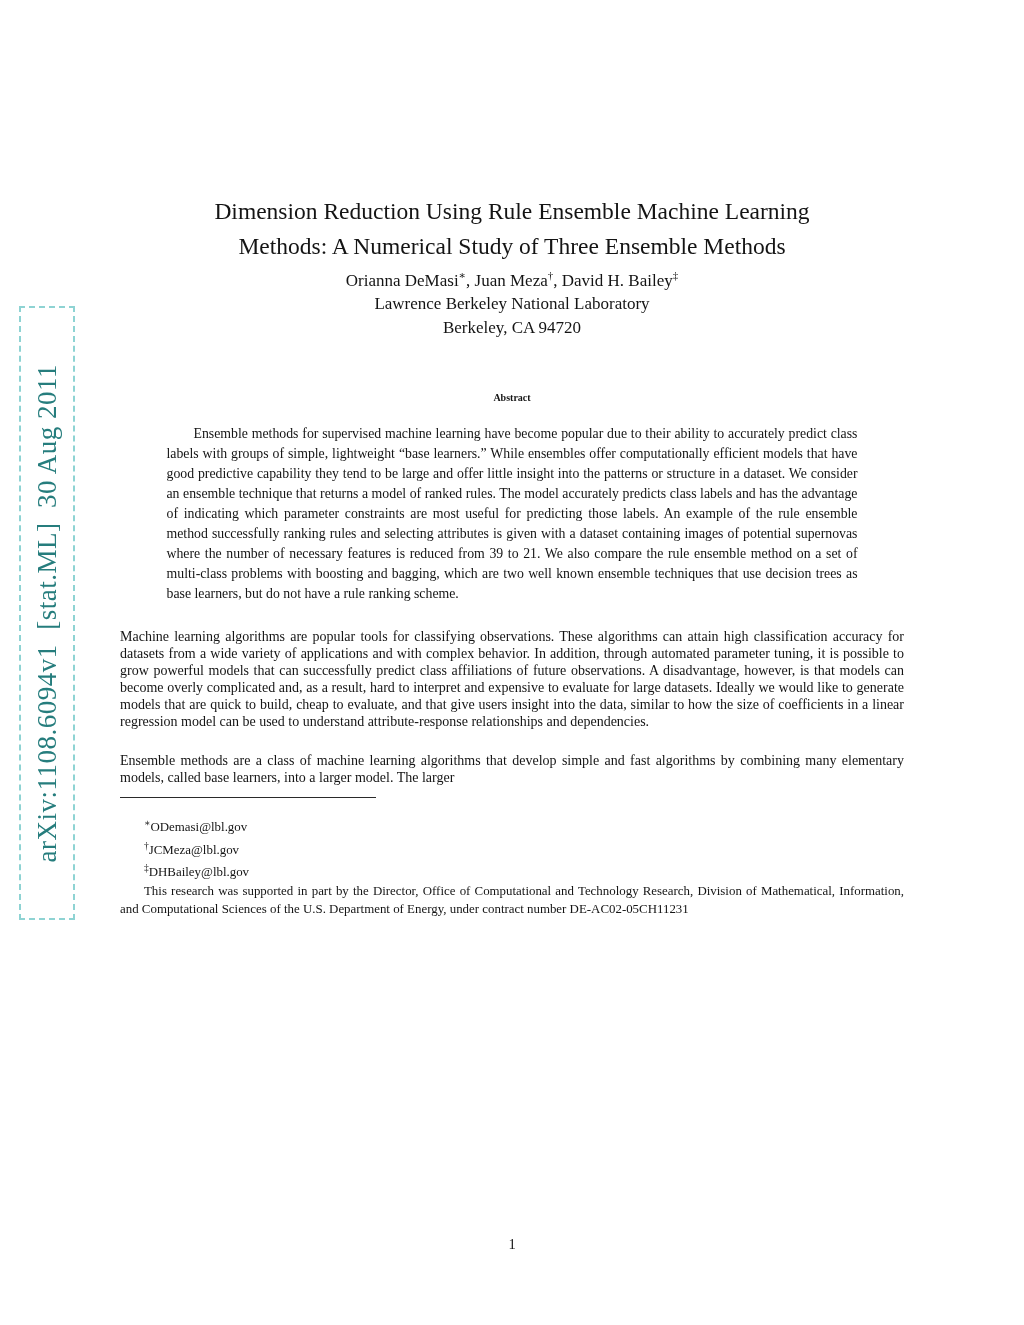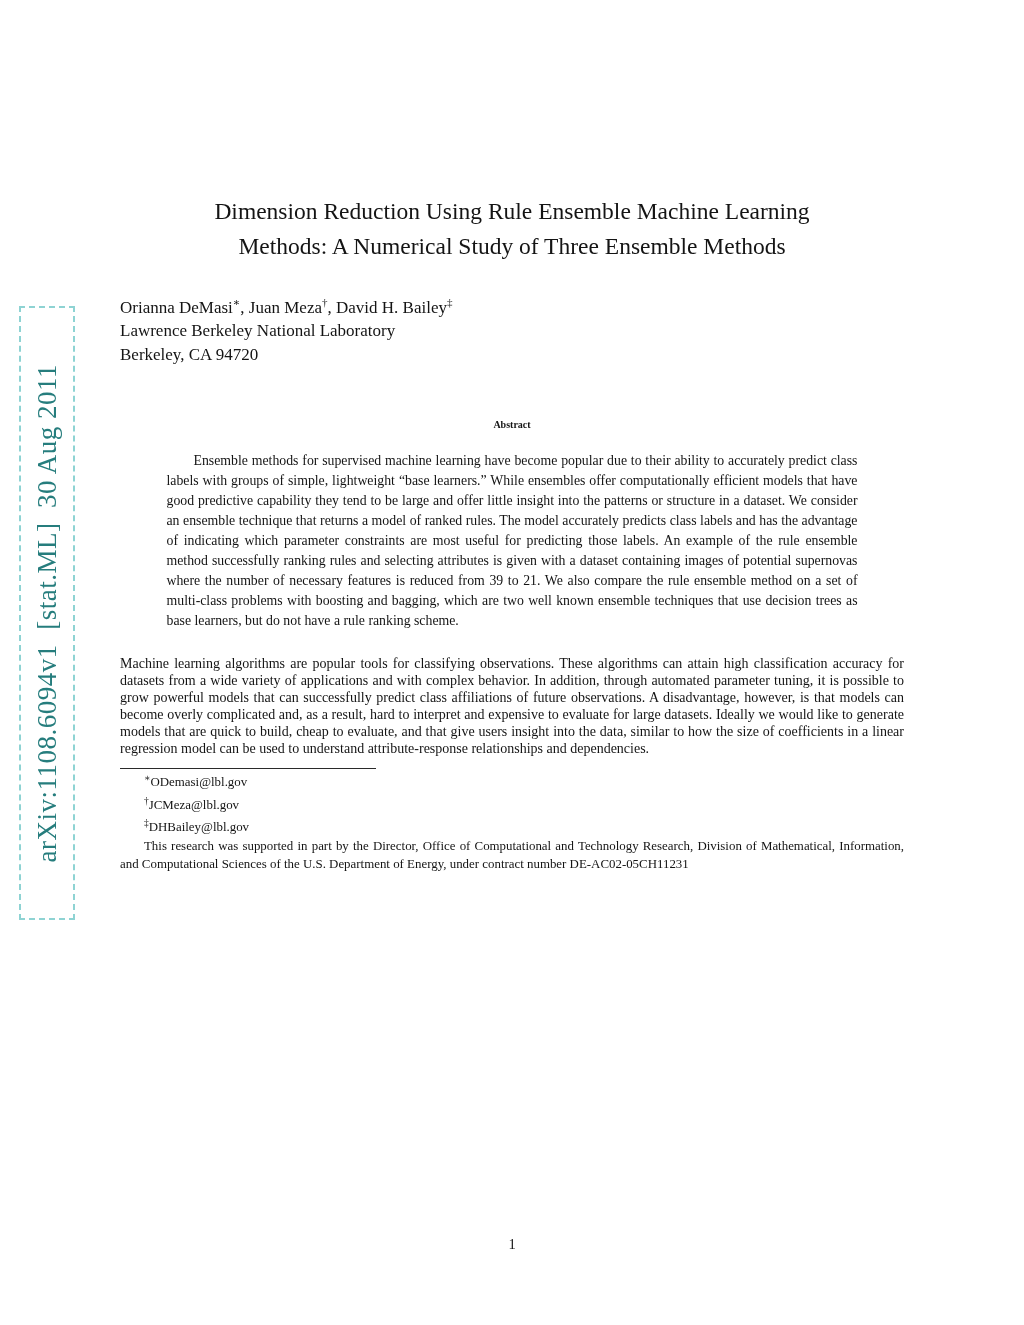--- a/index.html
+++ b/index.html
@@ -36,22 +36,21 @@
     left: 120px; top: 6px;
     width: 784px;
   }
   .title {
     margin-top: 188px;
     text-align: center;
     font-size: 23.5px;
     line-height: 35px;
   }
   .authors-block {
-    margin-top: 27px;
-    text-align: left;
+    text-align: center;
     font-size: 17px;
     line-height: 23.5px;
   }
   .authors-block sup { font-size: 11px; }
   .abstract-heading {
     margin-top: 53px;
     text-align: center;
     font-weight: bold;
     font-size: 10px;
   }
@@ -77,21 +76,21 @@
   }
   .body-para.second { margin-top: 22px; }
 
   .footnote-rule {
     margin-top: 11px;
     width: 256px;
     border: none;
     border-top: 1.2px solid #2a2a2a;
   }
   .footnotes {
-    margin-top: 0;
+    margin-top: 16px;
     font-size: 12.9px;
     line-height: 18.3px;
   }
   .footnotes sup { font-size: 9.5px; }
   .footnote-line { text-indent: 24px; }
   .footnote-support { text-indent: 24px; text-align: justify; }
 
   .page-number {
     position: absolute;
     left: 0; top: 1236px;
@@ -120,20 +119,21 @@
       <div><span>Orianna DeMasi</span><sup>∗</sup><span>, </span><span>Juan Meza</span><sup>†</sup><span>, </span><span>David H. Bailey</span><sup>‡</sup></div>
       <div>Lawrence Berkeley National Laboratory</div>
       <div>Berkeley, CA 94720</div>
     </div>
 
     <div class="abstract-heading">Abstract</div>
     <div class="abstract-body">Ensemble methods for supervised machine learning have become popular due to their ability to accurately predict class labels with groups of simple, lightweight “base learners.” While ensembles offer computationally efficient models that have good predictive capability they tend to be large and offer little insight into the patterns or structure in a dataset. We consider an ensemble technique that returns a model of ranked rules. The model accurately predicts class labels and has the advantage of indicating which parameter constraints are most useful for predicting those labels. An example of the rule ensemble method successfully ranking rules and selecting attributes is given with a dataset containing images of potential supernovas where the number of necessary features is reduced from 39 to 21. We also compare the rule ensemble method on a set of multi-class problems with boosting and bagging, which are two well known ensemble techniques that use decision trees as base learners, but do not have a rule ranking scheme.</div>
 
 
     <div class="body-para">Machine learning algorithms are popular tools for classifying observations. These algorithms can attain high classification accuracy for datasets from a wide variety of applications and with complex behavior. In addition, through automated parameter tuning, it is possible to grow powerful models that can successfully predict class affiliations of future observations. A disadvantage, however, is that models can become overly complicated and, as a result, hard to interpret and expensive to evaluate for large datasets. Ideally we would like to generate models that are quick to build, cheap to evaluate, and that give users insight into the data, similar to how the size of coefficients in a linear regression model can be used to understand attribute-response relationships and dependencies.</div>
+    <div class="body-para second">Ensemble methods are a class of machine learning algorithms that develop simple and fast algorithms by combining many elementary models, called base learners, into a larger model. The larger</div>
 
     <hr class="footnote-rule">
 
     <div class="footnotes">
       <div class="footnote-line"><sup>∗</sup><span>ODemasi@lbl.gov</span></div>
       <div class="footnote-line"><sup>†</sup><span>JCMeza@lbl.gov</span></div>
       <div class="footnote-line"><sup>‡</sup><span>DHBailey@lbl.gov</span></div>
       <div class="footnote-support">This research was supported in part by the Director, Office of Computational and Technology Research, Division of Mathematical, Information, and Computational Sciences of the U.S. Department of Energy, under contract number DE-AC02-05CH11231</div>
     </div>
 

